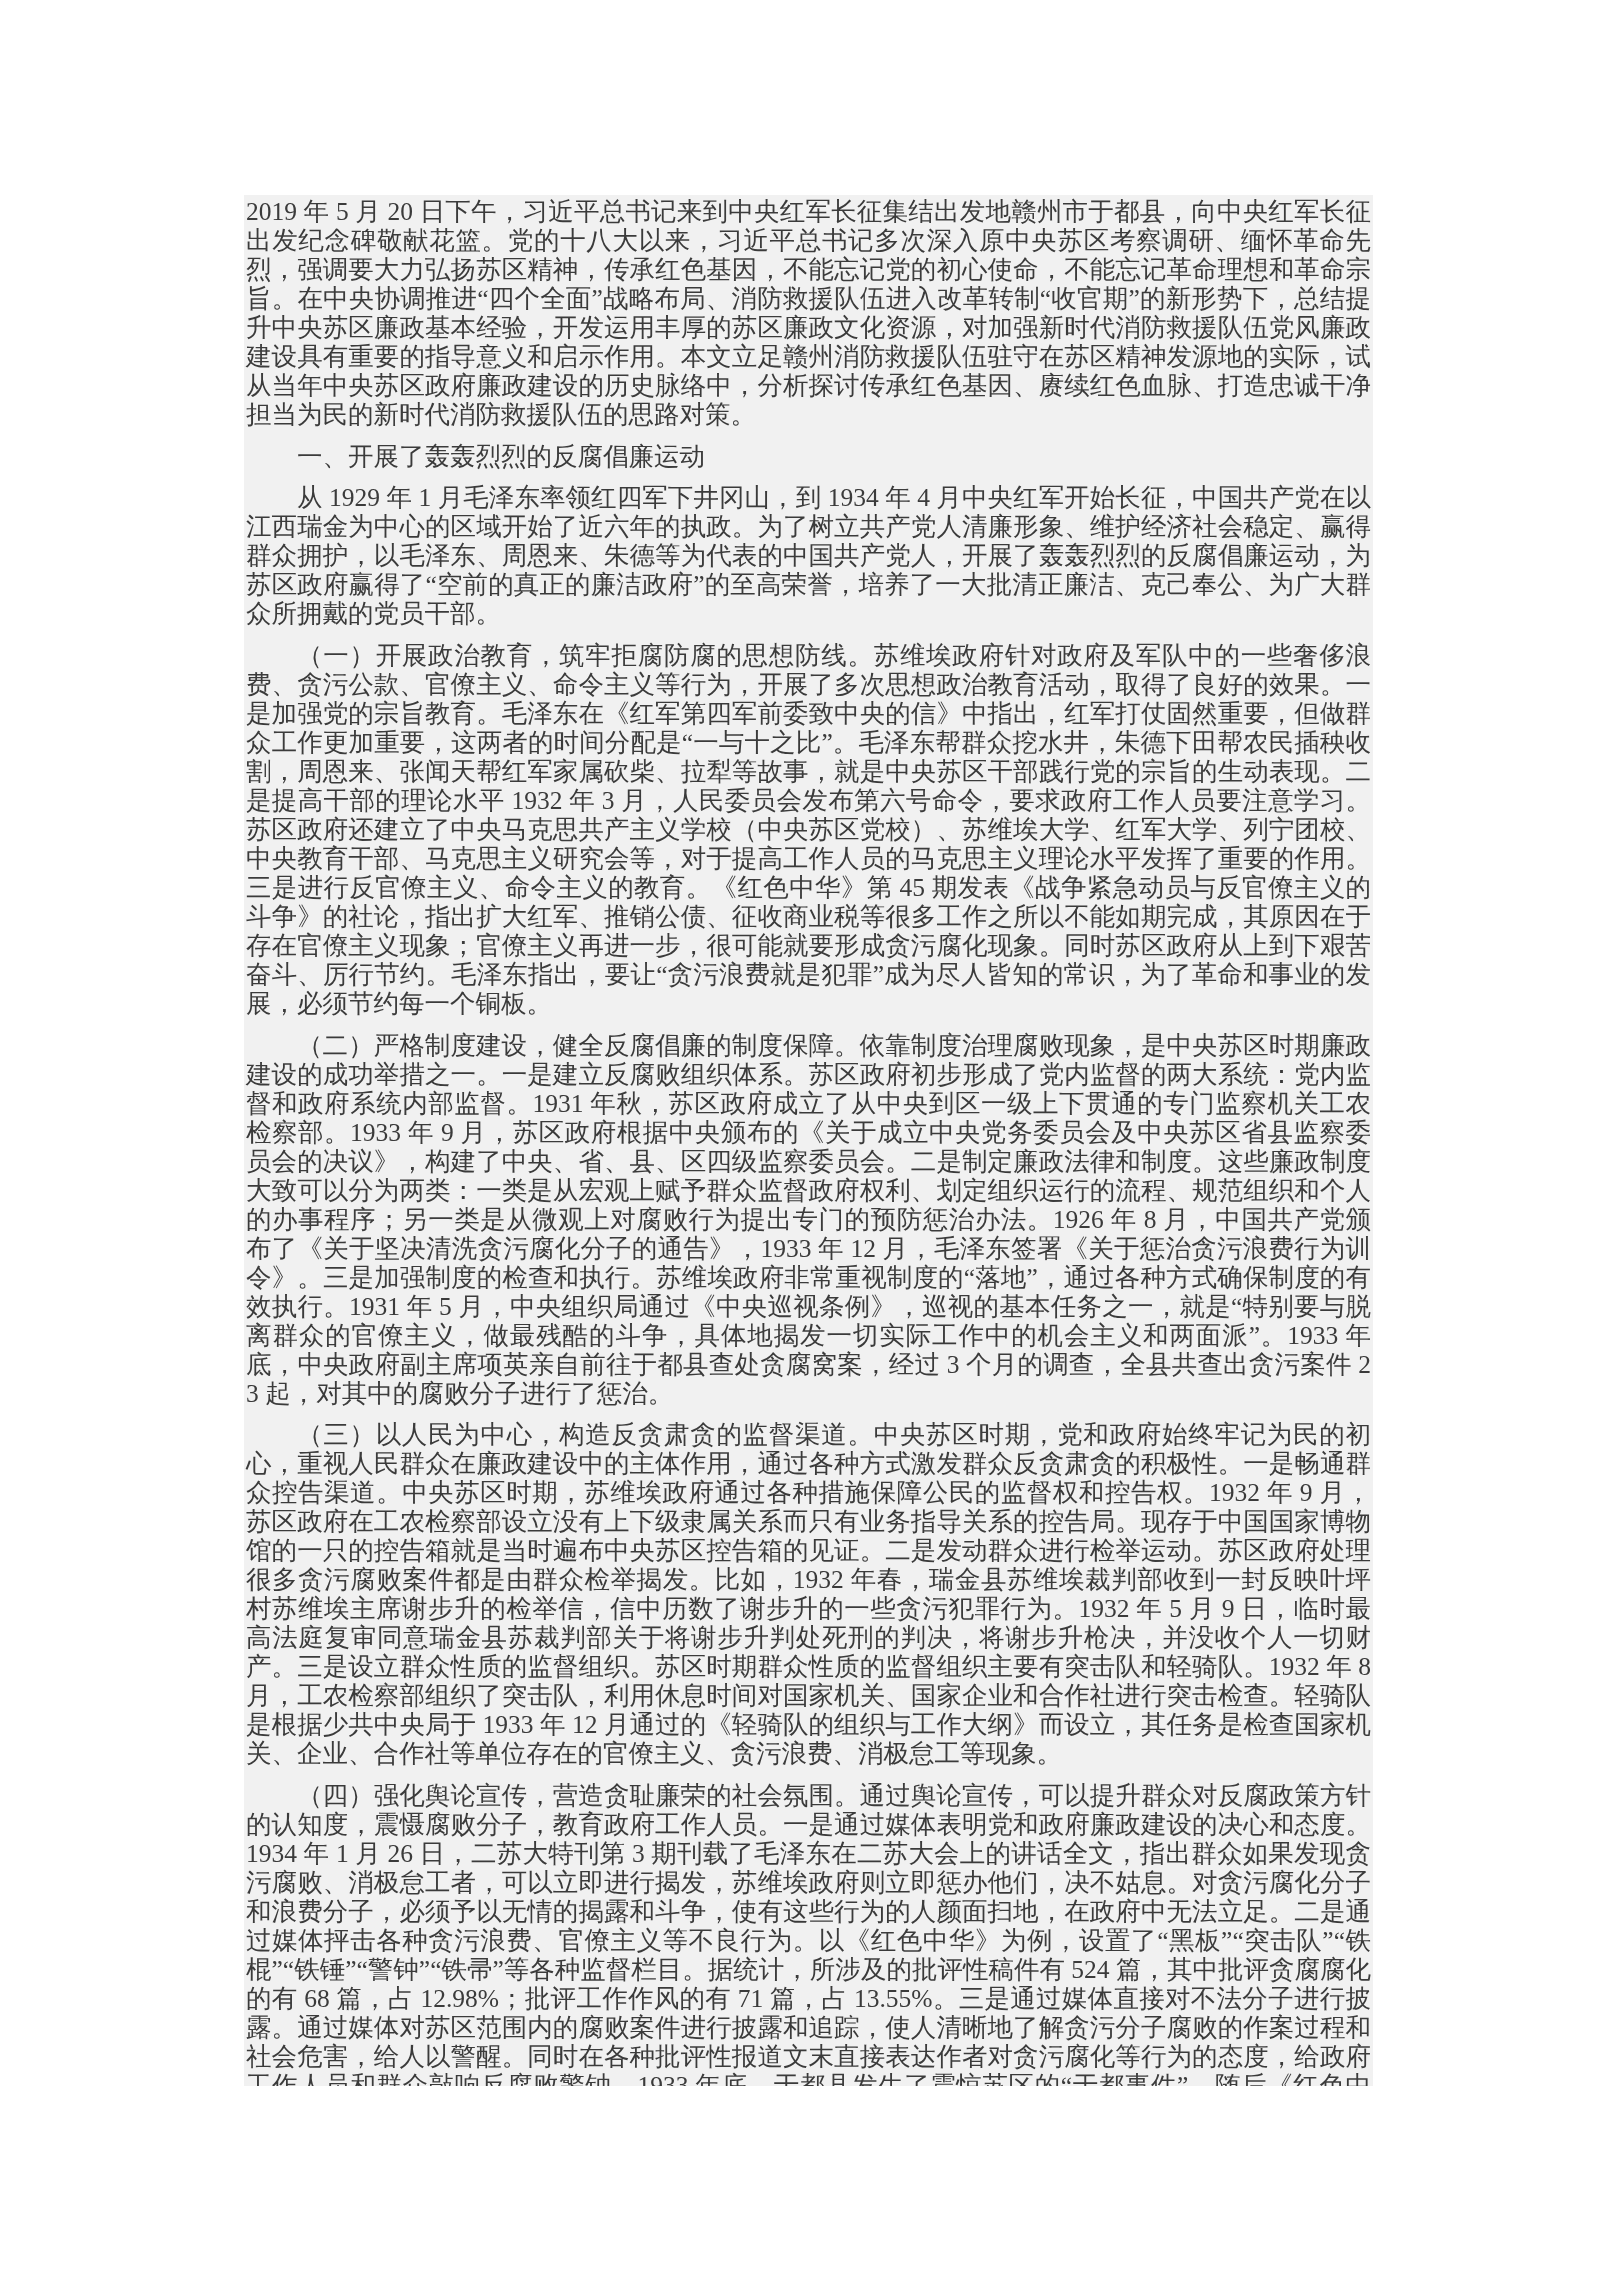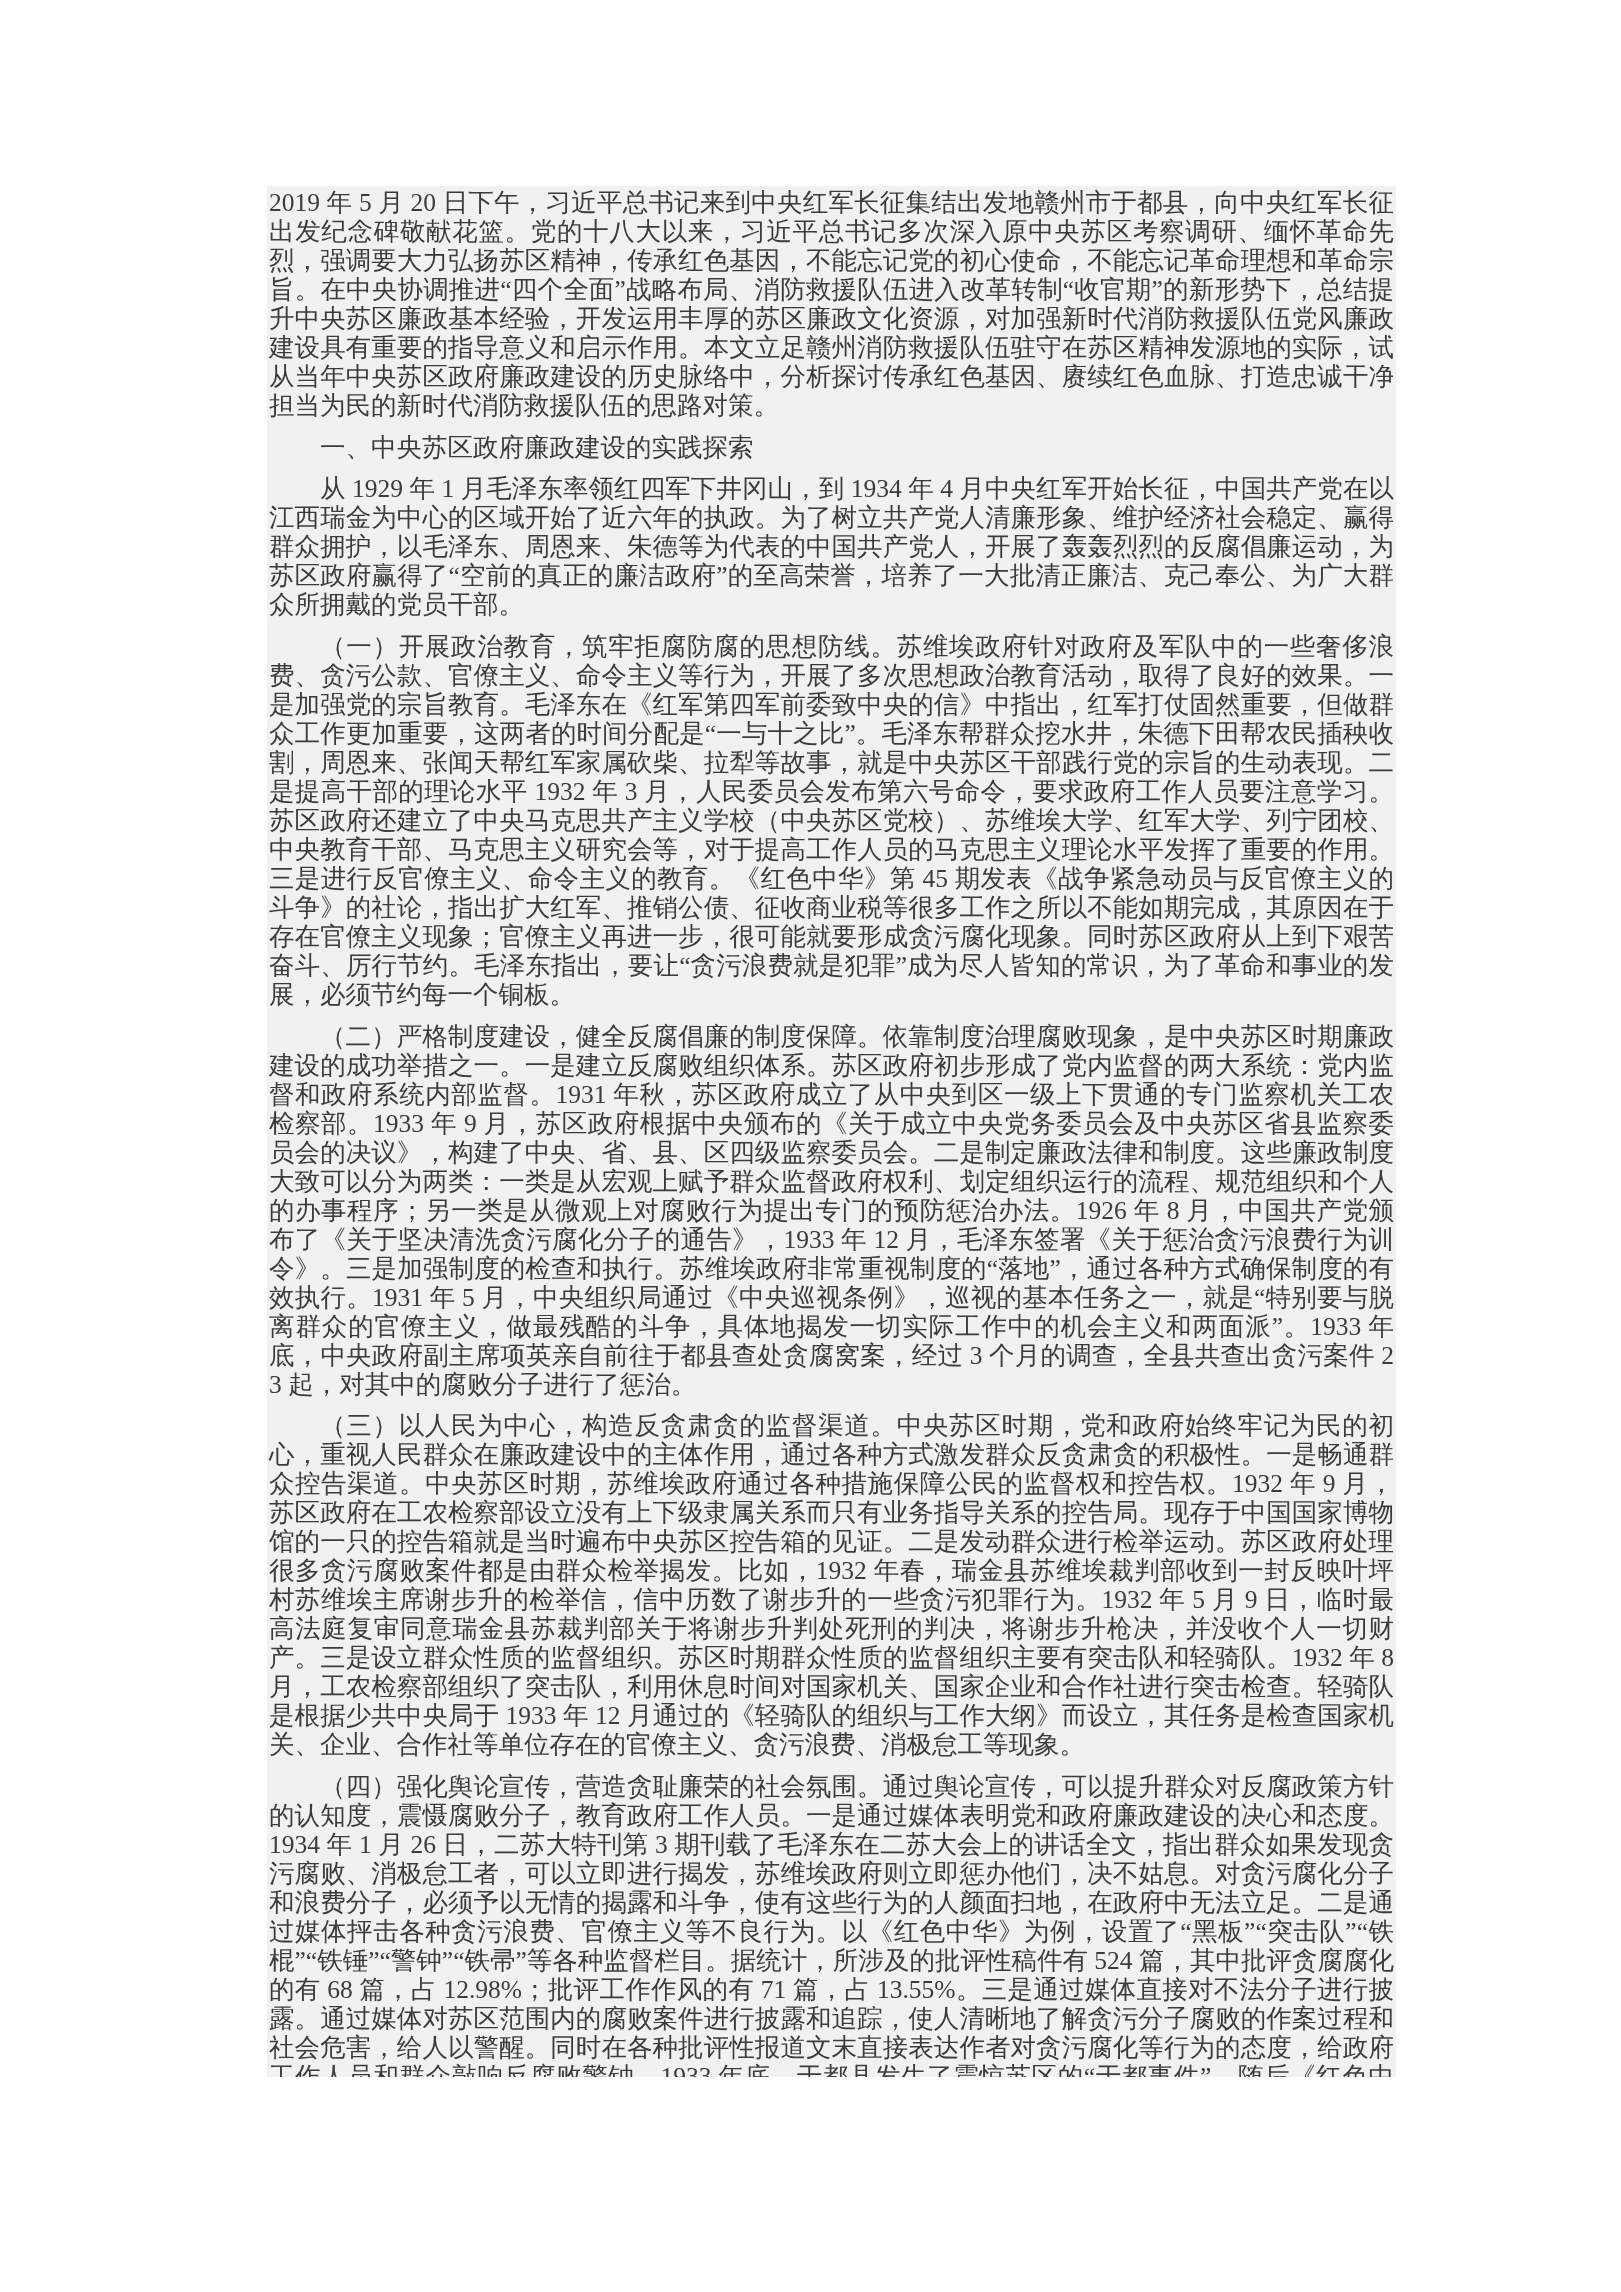--- a/index.html
+++ b/index.html
@@ -10,28 +10,27 @@
     width: 1621px;
     height: 2293px;
     background: var(--page-bg, #ffffff);
     overflow: hidden;
     position: relative;
     font-family: "Liberation Serif", "DejaVu Serif", serif;
   }
   .text-block {
     position: absolute;
     left: 244px;
-    top: 186px;
+    top: 195px;
     width: 1129px;
     height: 1891px;
     padding: 2px 2px 0 2px;
     background: var(--doc-bg, #f1f1f1);
     overflow: hidden;
     box-sizing: border-box;
-    margin-left: 23px;
   }
   .para {
     margin: 0 0 12.7px 0;
     font-size: 25.5px;
     line-height: 29px;
     color: var(--doc-fg, #3b3b3b);
     text-align: justify;
     word-break: break-all;
   }
   .para.indent {
@@ -43,21 +42,21 @@
   .para:last-child {
     margin-bottom: 0;
   }
 </style>
 </head>
 <body>
 
 <div class="text-block">
   <div>
       <p class="para">2019 年 5 月 20 日下午，习近平总书记来到中央红军长征集结出发地赣州市于都县，向中央红军长征出发纪念碑敬献花篮。党的十八大以来，习近平总书记多次深入原中央苏区考察调研、缅怀革命先烈，强调要大力弘扬苏区精神，传承红色基因，不能忘记党的初心使命，不能忘记革命理想和革命宗旨。在中央协调推进“四个全面”战略布局、消防救援队伍进入改革转制“收官期”的新形势下，总结提升中央苏区廉政基本经验，开发运用丰厚的苏区廉政文化资源，对加强新时代消防救援队伍党风廉政建设具有重要的指导意义和启示作用。本文立足赣州消防救援队伍驻守在苏区精神发源地的实际，试从当年中央苏区政府廉政建设的历史脉络中，分析探讨传承红色基因、赓续红色血脉、打造忠诚干净担当为民的新时代消防救援队伍的思路对策。</p>
-      <p class="para indent heading">一、中央苏区政府廉政建设的实践探索</p>
+      <p class="para indent heading">一、开展了轰轰烈烈的反腐倡廉运动</p>
       <p class="para indent">从 1929 年 1 月毛泽东率领红四军下井冈山，到 1934 年 4 月中央红军开始长征，中国共产党在以江西瑞金为中心的区域开始了近六年的执政。为了树立共产党人清廉形象、维护经济社会稳定、赢得群众拥护，以毛泽东、周恩来、朱德等为代表的中国共产党人，开展了轰轰烈烈的反腐倡廉运动，为苏区政府赢得了“空前的真正的廉洁政府”的至高荣誉，培养了一大批清正廉洁、克己奉公、为广大群众所拥戴的党员干部。</p>
       <p class="para indent">（一）开展政治教育，筑牢拒腐防腐的思想防线。苏维埃政府针对政府及军队中的一些奢侈浪费、贪污公款、官僚主义、命令主义等行为，开展了多次思想政治教育活动，取得了良好的效果。一是加强党的宗旨教育。毛泽东在《红军第四军前委致中央的信》中指出，红军打仗固然重要，但做群众工作更加重要，这两者的时间分配是“一与十之比”。毛泽东帮群众挖水井，朱德下田帮农民插秧收割，周恩来、张闻天帮红军家属砍柴、拉犁等故事，就是中央苏区干部践行党的宗旨的生动表现。二是提高干部的理论水平 1932 年 3 月，人民委员会发布第六号命令，要求政府工作人员要注意学习。苏区政府还建立了中央马克思共产主义学校（中央苏区党校）、苏维埃大学、红军大学、列宁团校、中央教育干部、马克思主义研究会等，对于提高工作人员的马克思主义理论水平发挥了重要的作用。三是进行反官僚主义、命令主义的教育。《红色中华》第 45 期发表《战争紧急动员与反官僚主义的斗争》的社论，指出扩大红军、推销公债、征收商业税等很多工作之所以不能如期完成，其原因在于存在官僚主义现象；官僚主义再进一步，很可能就要形成贪污腐化现象。同时苏区政府从上到下艰苦奋斗、厉行节约。毛泽东指出，要让“贪污浪费就是犯罪”成为尽人皆知的常识，为了革命和事业的发展，必须节约每一个铜板。</p>
       <p class="para indent">（二）严格制度建设，健全反腐倡廉的制度保障。依靠制度治理腐败现象，是中央苏区时期廉政建设的成功举措之一。一是建立反腐败组织体系。苏区政府初步形成了党内监督的两大系统：党内监督和政府系统内部监督。1931 年秋，苏区政府成立了从中央到区一级上下贯通的专门监察机关工农检察部。1933 年 9 月，苏区政府根据中央颁布的《关于成立中央党务委员会及中央苏区省县监察委员会的决议》，构建了中央、省、县、区四级监察委员会。二是制定廉政法律和制度。这些廉政制度大致可以分为两类：一类是从宏观上赋予群众监督政府权利、划定组织运行的流程、规范组织和个人的办事程序；另一类是从微观上对腐败行为提出专门的预防惩治办法。1926 年 8 月，中国共产党颁布了《关于坚决清洗贪污腐化分子的通告》，1933 年 12 月，毛泽东签署《关于惩治贪污浪费行为训令》。三是加强制度的检查和执行。苏维埃政府非常重视制度的“落地”，通过各种方式确保制度的有效执行。1931 年 5 月，中央组织局通过《中央巡视条例》，巡视的基本任务之一，就是“特别要与脱离群众的官僚主义，做最残酷的斗争，具体地揭发一切实际工作中的机会主义和两面派”。1933 年底，中央政府副主席项英亲自前往于都县查处贪腐窝案，经过 3 个月的调查，全县共查出贪污案件 23 起，对其中的腐败分子进行了惩治。</p>
       <p class="para indent">（三）以人民为中心，构造反贪肃贪的监督渠道。中央苏区时期，党和政府始终牢记为民的初心，重视人民群众在廉政建设中的主体作用，通过各种方式激发群众反贪肃贪的积极性。一是畅通群众控告渠道。中央苏区时期，苏维埃政府通过各种措施保障公民的监督权和控告权。1932 年 9 月，苏区政府在工农检察部设立没有上下级隶属关系而只有业务指导关系的控告局。现存于中国国家博物馆的一只的控告箱就是当时遍布中央苏区控告箱的见证。二是发动群众进行检举运动。苏区政府处理很多贪污腐败案件都是由群众检举揭发。比如，1932 年春，瑞金县苏维埃裁判部收到一封反映叶坪村苏维埃主席谢步升的检举信，信中历数了谢步升的一些贪污犯罪行为。1932 年 5 月 9 日，临时最高法庭复审同意瑞金县苏裁判部关于将谢步升判处死刑的判决，将谢步升枪决，并没收个人一切财产。三是设立群众性质的监督组织。苏区时期群众性质的监督组织主要有突击队和轻骑队。1932 年 8 月，工农检察部组织了突击队，利用休息时间对国家机关、国家企业和合作社进行突击检查。轻骑队是根据少共中央局于 1933 年 12 月通过的《轻骑队的组织与工作大纲》而设立，其任务是检查国家机关、企业、合作社等单位存在的官僚主义、贪污浪费、消极怠工等现象。</p>
       <p class="para indent">（四）强化舆论宣传，营造贪耻廉荣的社会氛围。通过舆论宣传，可以提升群众对反腐政策方针的认知度，震慑腐败分子，教育政府工作人员。一是通过媒体表明党和政府廉政建设的决心和态度。1934 年 1 月 26 日，二苏大特刊第 3 期刊载了毛泽东在二苏大会上的讲话全文，指出群众如果发现贪污腐败、消极怠工者，可以立即进行揭发，苏维埃政府则立即惩办他们，决不姑息。对贪污腐化分子和浪费分子，必须予以无情的揭露和斗争，使有这些行为的人颜面扫地，在政府中无法立足。二是通过媒体抨击各种贪污浪费、官僚主义等不良行为。以《红色中华》为例，设置了“黑板”“突击队”“铁棍”“铁锤”“警钟”“铁帚”等各种监督栏目。据统计，所涉及的批评性稿件有 524 篇，其中批评贪腐腐化的有 68 篇，占 12.98%；批评工作作风的有 71 篇，占 13.55%。三是通过媒体直接对不法分子进行披露。通过媒体对苏区范围内的腐败案件进行披露和追踪，使人清晰地了解贪污分子腐败的作案过程和社会危害，给人以警醒。同时在各种批评性报道文末直接表达作者对贪污腐化等行为的态度，给政府工作人员和群众敲响反腐败警钟。1933 年底，于都县发生了震惊苏区的“于都事件”，随后《红色中华》第 159 期发表《检举于都县私营贪污官僚》，第 168 期发表《于都检举的情形和经过》，《斗争》杂志发表了《于都事件的教</p>
     </div>
 </div>
 
 
 </body></html>

